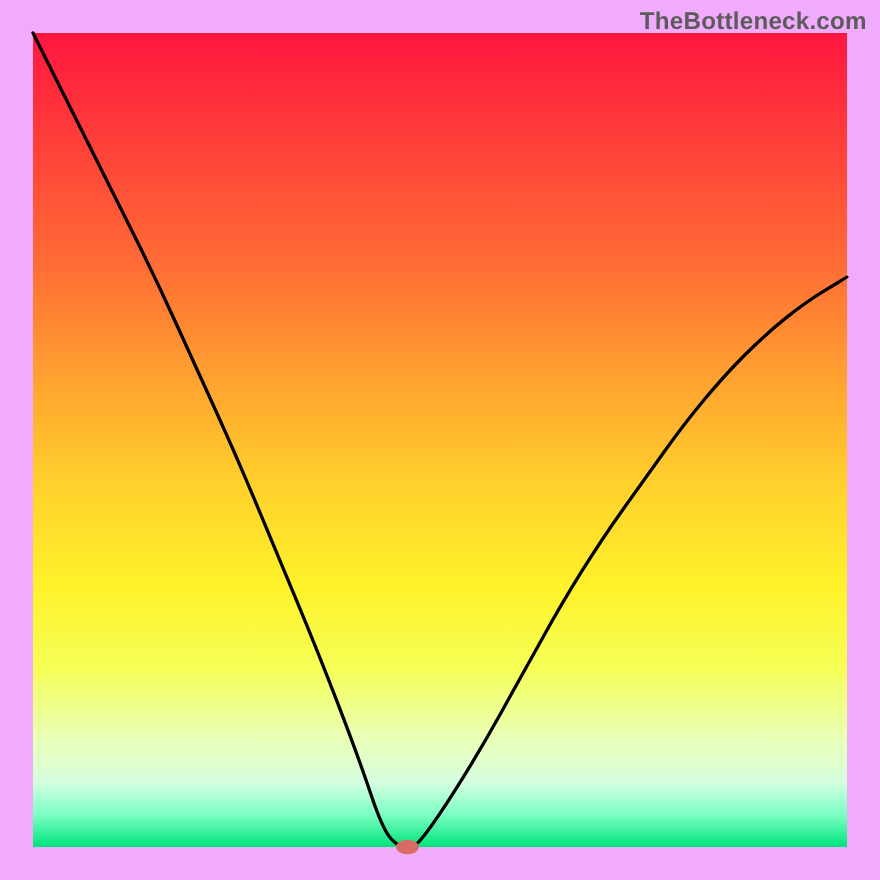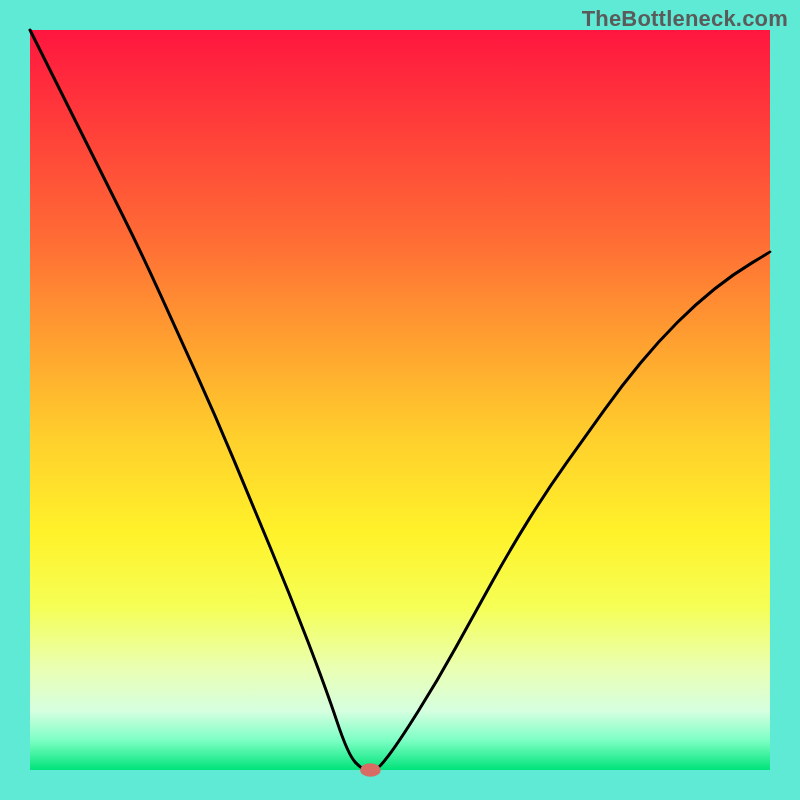--- a/index.html
+++ b/index.html
@@ -10,21 +10,21 @@
     background: #000;
     overflow: hidden;
     font-family: Arial, Helvetica, sans-serif;
   }
   .frame {
     position: absolute;
     left: 0;
     top: 0;
     width: 800px;
     height: 800px;
-    background: #5eead4;
+    background: #f0abfc;
   }
   .watermark {
     position: absolute;
     top: 6px;
     right: 12px;
     font-size: 22px;
     font-weight: 600;
     color: #5b5b5b;
     letter-spacing: 0.2px;
     user-select: none;

